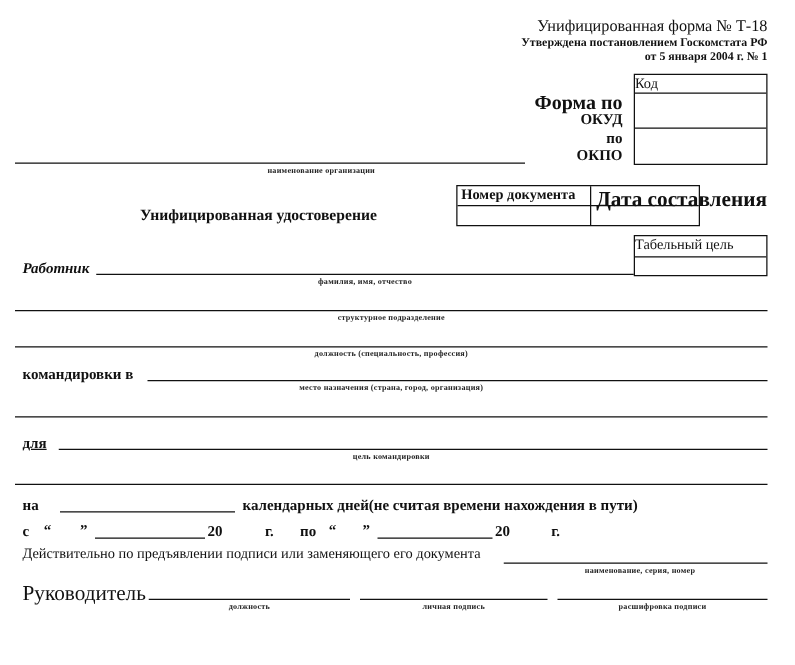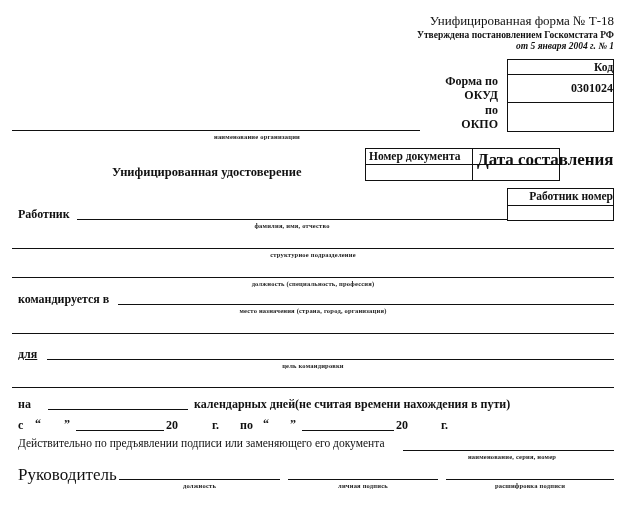--- a/index.html
+++ b/index.html
@@ -6,74 +6,73 @@
   html, body { width: 636px; height: 532px; background: #ffffff; overflow: hidden; }
   body { position: relative; font-family: "Liberation Serif", "DejaVu Serif", serif; color: #111; }
   .abs { position: absolute; }
   .b { font-weight: bold; }
   .line { position: absolute; border-top: 1.3px solid #111; height: 0; }
   .cap { position: absolute; font-size: 6.5px; font-weight: bold; color: #222; text-align: center; letter-spacing: 0.2px; white-space: nowrap; }
   .lbl { position: absolute; font-weight: bold; font-size: 12px; white-space: nowrap; }
   .box { position: absolute; border: 1.3px solid #111; }
   .hdiv { position: absolute; left: 0; right: 0; border-top: 1.3px solid #111; }
   .vdiv { position: absolute; top: 0; bottom: 0; border-left: 1.3px solid #111; }
-  .cell-text { position: absolute; left: 0; right: 0; text-align: right; font-weight: bold; font-size: 11.5px; white-space: nowrap; }
+  .cell-text { position: absolute; left: 0; right: 0; text-align: left; font-weight: normal; font-size: 11.5px; white-space: nowrap; }
   .field { position: absolute; background: transparent; border: none; outline: none; font-family: "Liberation Serif", serif; font-size: 11px; }
 </style>
 </head>
 <body>
 
 <div class="abs" style="right:22px; top:13px; font-size:13px;">Унифицированная форма № Т-18</div>
 <div class="abs b" style="right:22px; top:30px; font-size:9.5px;">Утверждена постановлением Госкомстата РФ</div>
-<div class="abs b" style="right:22px; top:41px; font-size:9.5px;font-style:italic;">от 5 января 2004 г. № 1</div>
+<div class="abs b" style="right:22px; top:41px; font-size:9.5px;">от 5 января 2004 г. № 1</div>
 
-<div class="abs b" style="right:138px; top:74px; font-size:12px;">Форма по</div>
+<div class="abs b" style="right:138px; top:74px; font-size:16px;">Форма по</div>
 <div class="abs b" style="right:138px; top:88px; font-size:12px;">ОКУД</div>
 <div class="abs b" style="right:138px; top:103px; font-size:12px;">по</div>
 <div class="abs b" style="right:138px; top:117px; font-size:12px;">ОКПО</div>
 
 <div class="box" style="left:507px; top:59px; width:107px; height:73px;">
   <div class="cell-text" style="top:1px;">Код</div>
   <div class="hdiv" style="top:14px;"></div>
-  <div class="cell-text" style="top:21px; font-size:12px;">0301024</div>
   <div class="hdiv" style="top:42px;"></div>
   <div class="field" style="left:2px; right:2px; top:46px; height:24px;"></div>
 </div>
 
 <div class="line" style="left:12px; top:130px; width:408px;"></div>
 <div class="cap" style="left:12px; width:490px; top:133px;">наименование организации</div>
 
 <div class="abs b" style="left:112px; top:165px; font-size:12.5px;">Унифицированная удостоверение</div>
 
 <div class="box" style="left:365px; top:148px; width:195px; height:33px;">
   <div class="abs b" style="left:3px; top:1px; font-size:11.5px; white-space:nowrap;">Номер документа</div>
   <div class="abs b" style="left:111px; top:1px; font-size:17px; white-space:nowrap;">Дата составления</div>
   <div class="vdiv" style="left:106px;"></div>
   <div class="hdiv" style="top:15px;"></div>
   <div class="field" style="left:2px; top:17px; width:102px; height:14px;"></div>
   <div class="field" style="left:108px; top:17px; width:102px; height:14px;"></div>
 </div>
 
 <div class="box" style="left:507px; top:188px; width:107px; height:33px;">
-  <div class="cell-text" style="top:1px;">Работник номер</div>
+  <div class="cell-text" style="top:1px;">Табельный цель</div>
   <div class="hdiv" style="top:16px;"></div>
   <div class="field" style="left:2px; right:2px; top:18px; height:13px;"></div>
 </div>
 
-<div class="lbl" style="left:18px; top:207px;">Работник</div>
+<div class="lbl" style="left:18px; top:207px;font-style:italic;">Работник</div>
 <div class="line" style="left:77px; top:219px; width:430px;"></div>
 <div class="cap" style="left:77px; width:430px; top:222px;">фамилия, имя, отчество</div>
 
 <div class="line" style="left:12px; top:248px; width:602px;"></div>
 <div class="cap" style="left:12px; width:602px; top:251px;">структурное подразделение</div>
 
 <div class="line" style="left:12px; top:277px; width:602px;"></div>
 <div class="cap" style="left:12px; width:602px; top:280px;">должность (специальность, профессия)</div>
 
-<div class="lbl" style="left:18px; top:292px;">командируется в</div>
+<div class="lbl" style="left:18px; top:292px;">командировки в</div>
 <div class="line" style="left:118px; top:304px; width:496px;"></div>
 <div class="cap" style="left:12px; width:602px; top:307px;">место назначения (страна, город, организация)</div>
 
 <div class="line" style="left:12px; top:333px; width:602px;"></div>
 
 <div class="lbl" style="left:18px; top:347px;text-decoration:underline;">для</div>
 <div class="line" style="left:47px; top:359px; width:567px;"></div>
 <div class="cap" style="left:12px; width:602px; top:362px;">цель командировки</div>
 
 <div class="line" style="left:12px; top:387px; width:602px;"></div>

